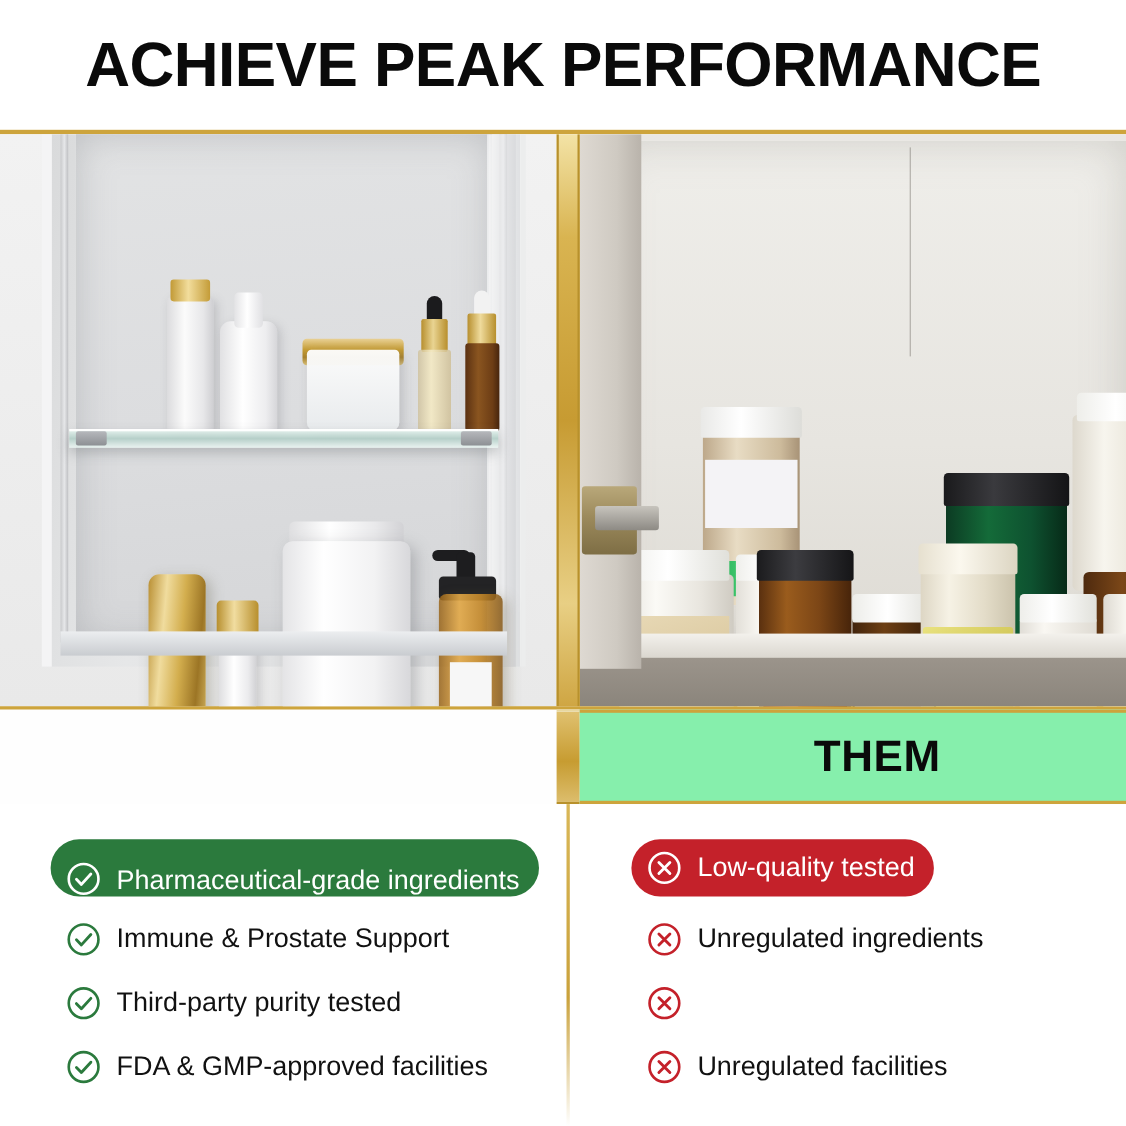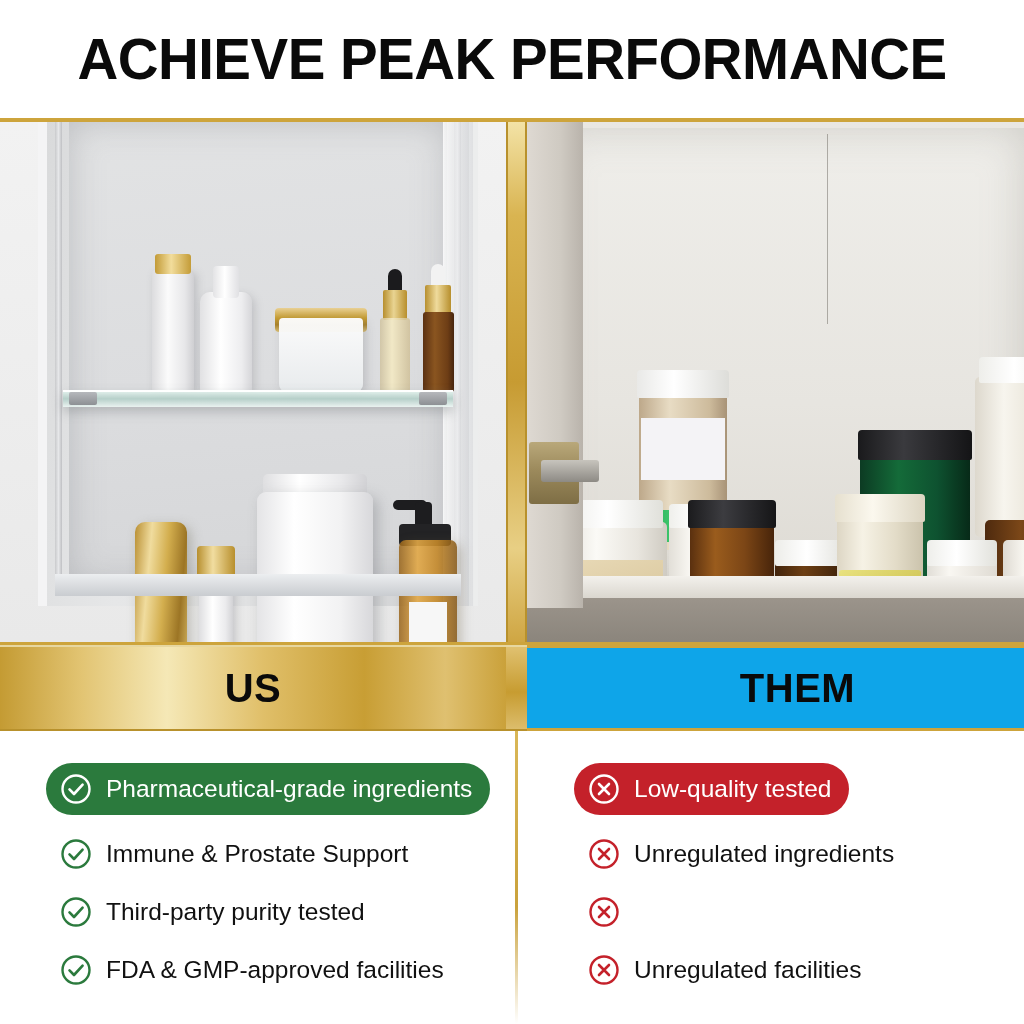--- a/index.html
+++ b/index.html
@@ -160,21 +160,21 @@
   .label-band { position:absolute; left:0; top:645px; width:1024px; height:86px; }
   .band-us {
     position:absolute; left:0; top:0; width:506px; height:86px;
     background:linear-gradient(90deg,#c49b33 0%,#e6cb7c 18%,#f4e6b2 34%,#d8b busy 0%,#e3c06b 55%,#c79d33 78%,#dcbd6a 100%);
     background:linear-gradient(90deg,#c49b33 0%,#e2c472 16%,#f5e8b6 33%,#e0bf69 52%,#c89e34 72%,#dfc070 88%,#caa13a 100%);
     border-top:2px solid #e7d7a0; border-bottom:2px solid #b8912c;
     display:flex; align-items:center; justify-content:center;
   }
   .band-them {
     position:absolute; left:527px; top:0; width:497px; height:86px;
-    background:#0ea5e9; border-top:3px solid #cda43c; border-bottom:3px solid #cda43c;
+    background:#86efac; border-top:3px solid #cda43c; border-bottom:3px solid #cda43c;
     display:flex; align-items:center; justify-content:center;
   }
   .band-divider {
     position:absolute; left:506px; top:0; width:21px; height:86px;
     background:linear-gradient(180deg,#e0c170,#c79c31 55%,#dcbd6c);
     border-top:2px solid #e7d7a0; border-bottom:2px solid #b8912c;
   }
   .band-text { font-size:40px; font-weight:700; color:#0a0a0a; letter-spacing:.5px; }
   .band-text.them { transform: translateX(22px); }
 
@@ -189,21 +189,21 @@
   .row { position:absolute; display:flex; align-items:center; height:52px; }
   .row .ico { flex:0 0 auto; width:32px; height:32px; margin-right:14px; }
   .row .txt { font-size:24.5px; color:#111111; white-space:nowrap; font-weight:400; }
 
   .row.pill { border-radius:26px; padding:0 18px 0 14px; }
   .row.pill.green { background:#2b7a3d; }
   .row.pill.red   { background:#c4212a; }
   .row.pill .txt  { color:#ffffff; }
 
   
-  .l0 { left:46px; top:32px; }
+  .l0 { left:46px; top:32px;align-items:flex-end; }
   .l1 { left:60px; top:97px; }
   .l2 { left:60px; top:155px; }
   .l3 { left:60px; top:213px; }
   
   .r0 { left:56px; top:32px; }
   .r1 { left:70px; top:97px; }
   .r2 { left:70px; top:155px; }
   .r3 { left:70px; top:213px; }
 
   svg { display:block; }
@@ -308,23 +308,20 @@
 
       <div class="mess-shelf"></div>
       <div class="mess-floor"></div>
       <div class="mess-door"></div>
       <div class="hinge"></div>
       <div class="hinge-arm"></div>
     </div>
   </div>
 
   <div class="label-band">
-    <div class="band-us">
-      <div class="band-text">US</div>
-    </div>
     <div class="band-divider"></div>
     <div class="band-them">
       <div class="band-text them">THEM</div>
     </div>
   </div>
 
   <div class="lists">
     <div class="list-divider"></div>
 
     <div class="col col-left">

